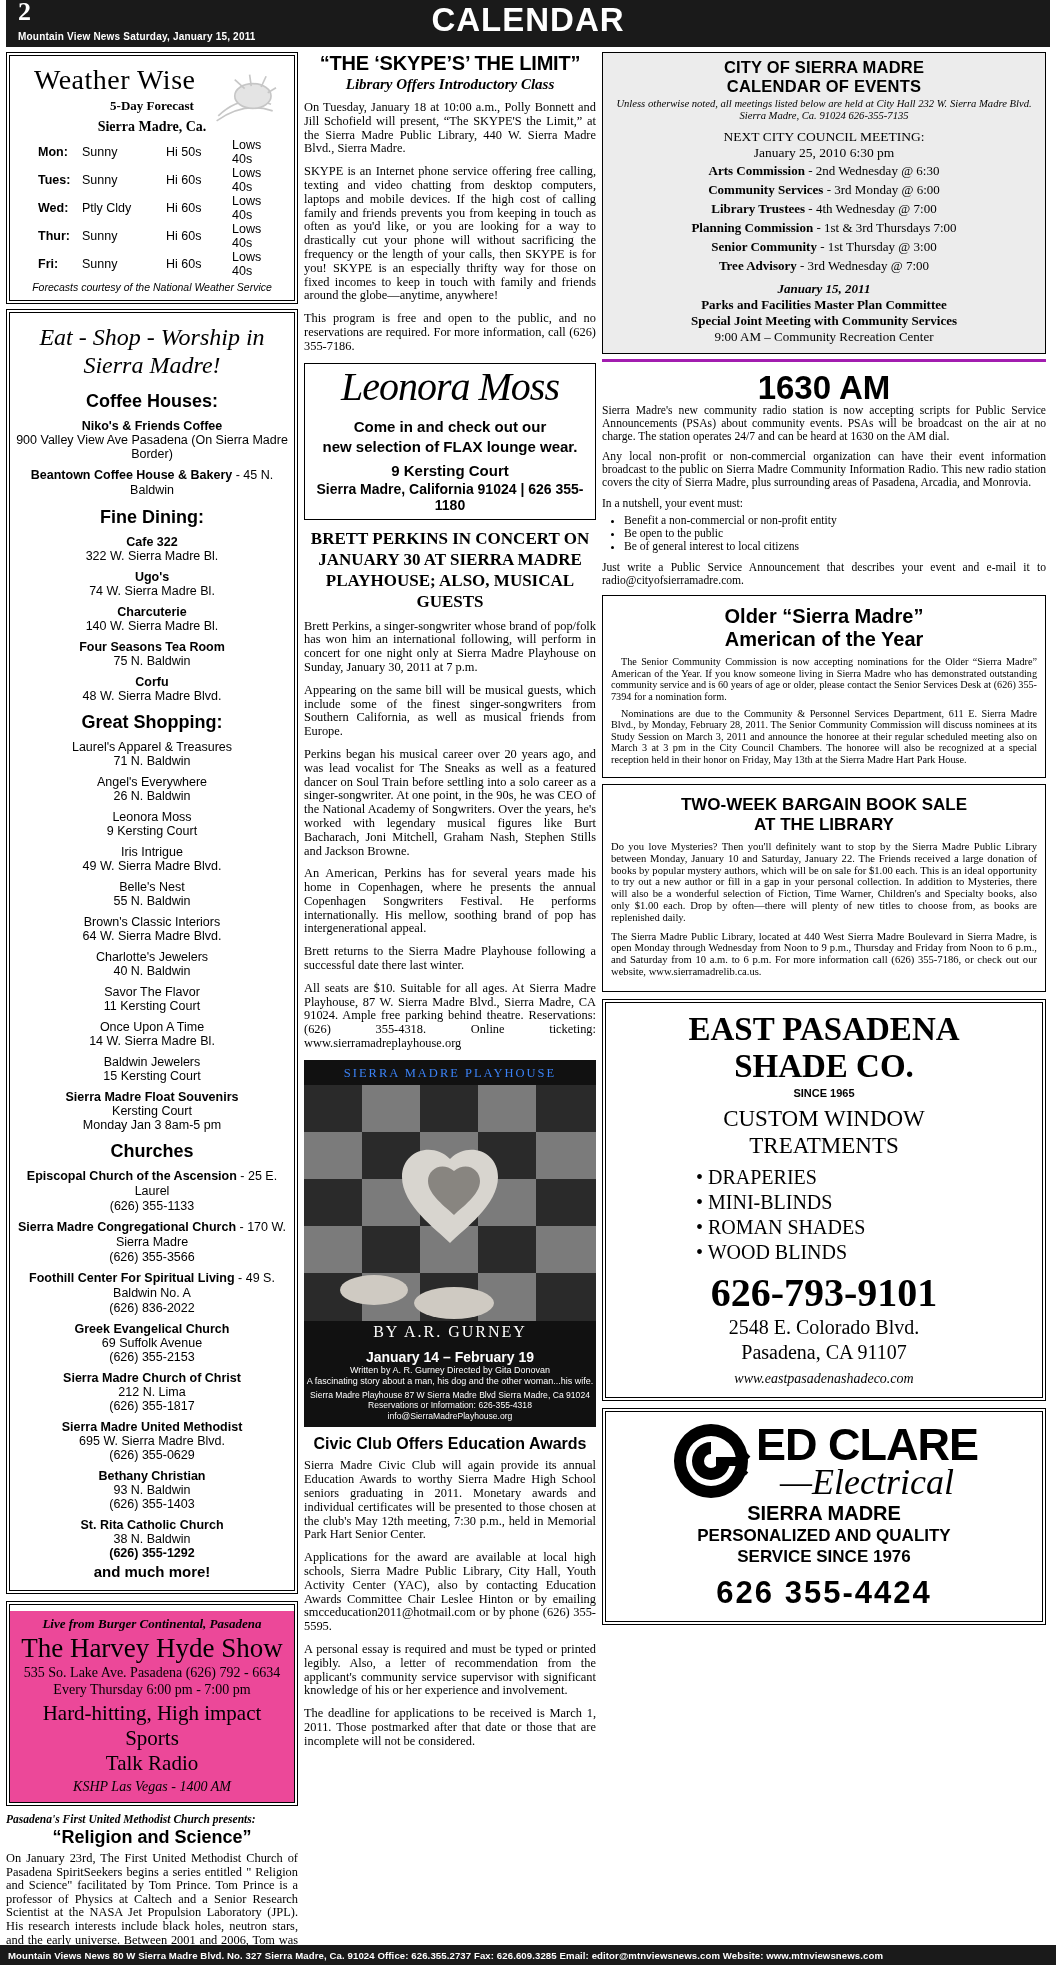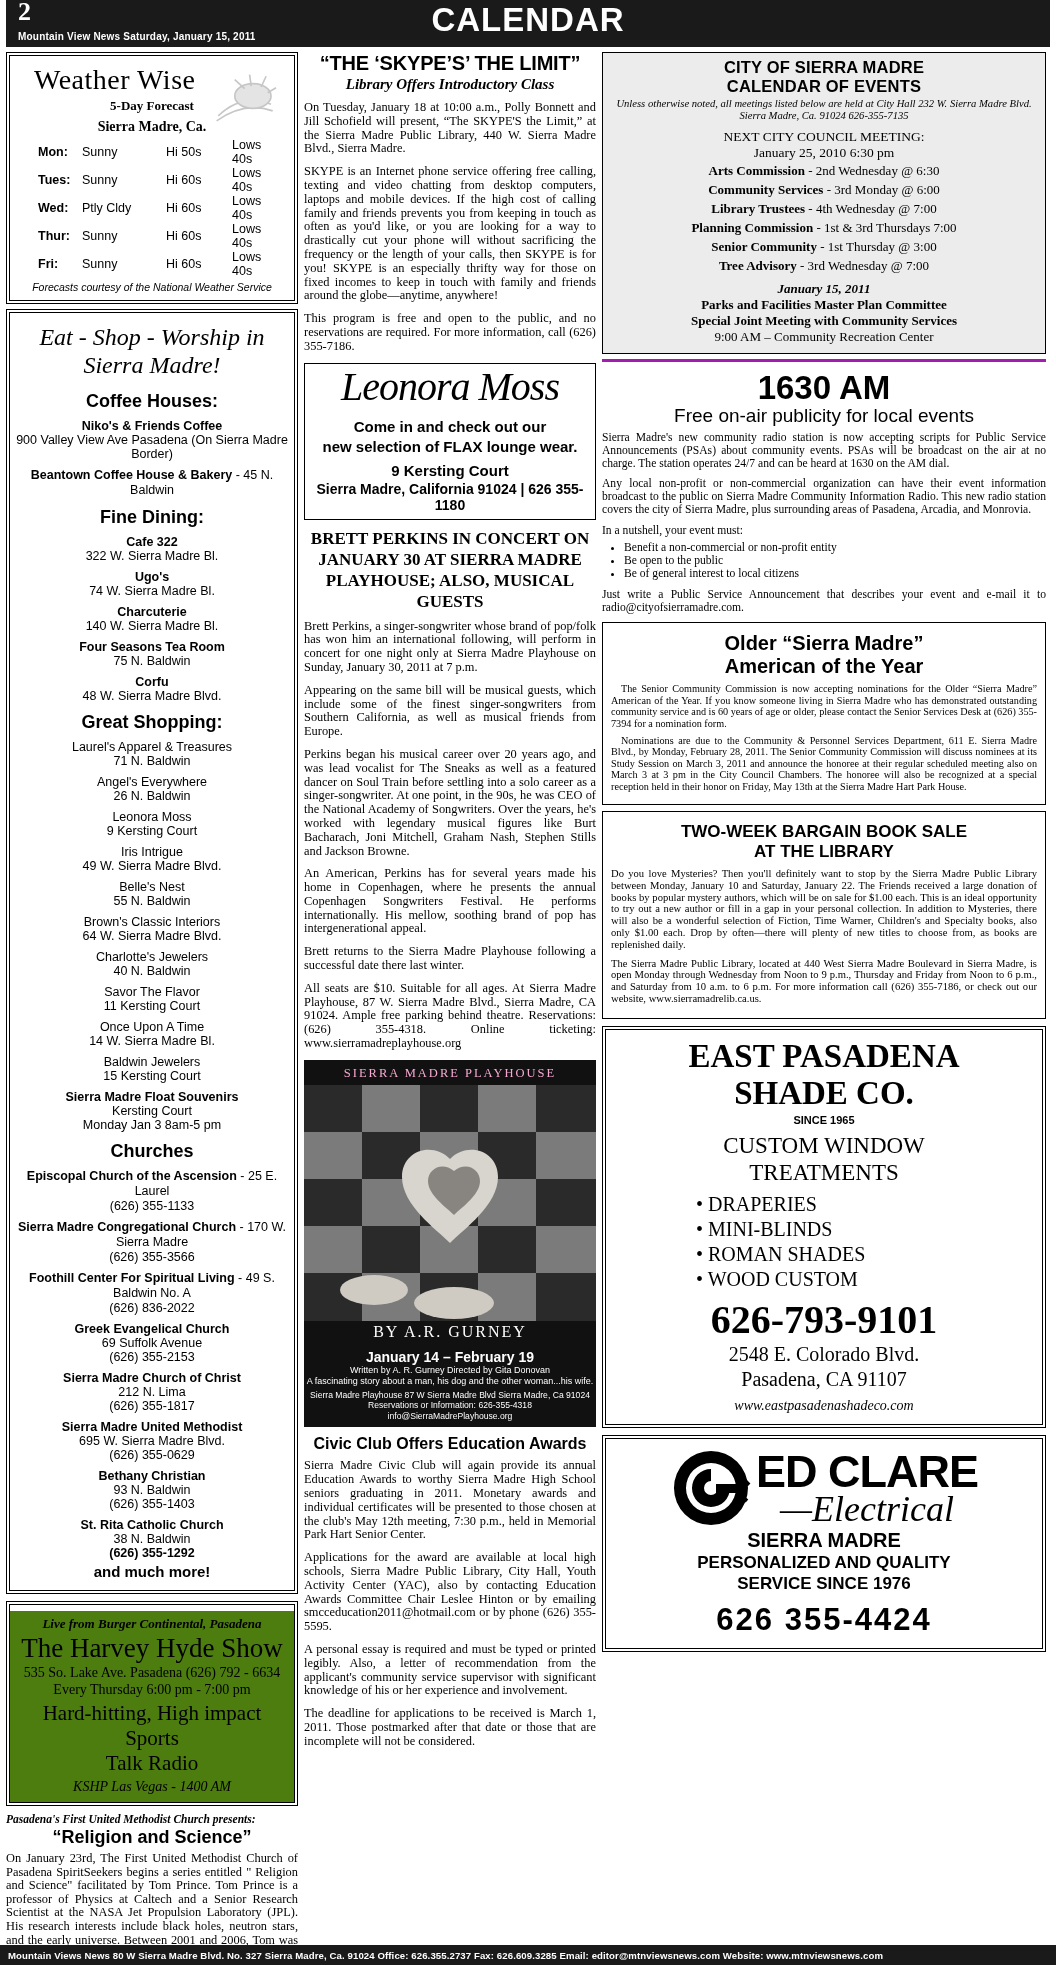--- a/index.html
+++ b/index.html
@@ -76,21 +76,21 @@
     font-size:18px; font-weight:bold;
   }
   .biz { text-align:center; font-family:"Liberation Sans", sans-serif; margin:7px 0 0; }
   .biz .n { font-weight:bold; font-size:12.5px; line-height:14px; }
   .biz .a { font-size:12.5px; line-height:14px; }
   .biz .inl { font-size:12.5px; line-height:15px; }
   .biz .inl b { font-weight:bold; }
   .andmore { text-align:center; font-family:"Liberation Sans", sans-serif; font-weight:bold; font-size:15px; margin:3px 0 6px;}
 
   
-  .hh { margin-top:6px; background:#4d7c0f; text-align:center; padding:5px 4px 7px;}
+  .hh { margin-top:6px; background:#ec4899; text-align:center; padding:5px 4px 7px;}
   .hh .l1 { font-style:italic; font-weight:bold; font-size:13px; }
   .hh .l2 { font-size:27px; line-height:31px; margin-top:1px;}
   .hh .l3 { font-size:14px; line-height:17px;}
   .hh .l4 { font-size:14px; line-height:17px;}
   .hh .l5 { font-size:21px; line-height:25px; margin-top:3px;}
   .hh .l6 { font-size:21px; line-height:25px; }
   .hh .l7 { font-style:italic; font-size:14px; margin-top:3px;}
 
   
   .rs { margin-top:7px; }
@@ -109,21 +109,21 @@
   .lm-l1 { font-family:"Liberation Sans", sans-serif; font-weight:bold; font-size:15px; margin-top:8px;}
   .lm-l2 { font-family:"Liberation Sans", sans-serif; font-weight:bold; font-size:15px; margin-top:3px;}
   .lm-l3 { font-family:"Liberation Sans", sans-serif; font-weight:bold; font-size:15px; margin-top:7px;}
   .lm-l4 { font-family:"Liberation Sans", sans-serif; font-weight:bold; font-size:14px; margin-top:2px;}
 
   
   .bp-hl { text-align:center; font-size:17px; font-weight:bold; line-height:21px; margin:6px 0 8px;}
 
   
   .ph { margin-top:6px; background:#111; color:#fff; position:relative; }
-  .ph-top { text-align:center; padding:6px 0 4px; font-family:"Liberation Serif", serif; font-size:12.5px; letter-spacing:2px; color:#f9a8d4;}
+  .ph-top { text-align:center; padding:6px 0 4px; font-family:"Liberation Serif", serif; font-size:12.5px; letter-spacing:2px; color:#3b82f6;}
   .ph-img { height:236px; background:#555; position:relative; overflow:hidden;}
   .ph-checks { position:absolute; inset:0; }
   .ph-title { text-align:center; font-style:italic; font-size:40px; line-height:40px; color:#fff; margin-top:-4px;}
   .ph-by { text-align:center; font-size:16px; letter-spacing:2px; color:#fff; margin-top:2px; padding-bottom:4px;}
   .ph-dates { text-align:center; font-family:"Liberation Sans", sans-serif; font-weight:bold; font-size:14px; margin-top:4px;}
   .ph-small { text-align:center; font-family:"Liberation Sans", sans-serif; font-size:9px; line-height:11px;}
   .ph-small2 { text-align:center; font-family:"Liberation Sans", sans-serif; font-size:8.6px; line-height:10.5px;}
 
   .ccc-hl { text-align:center; font-family:"Liberation Sans", sans-serif; font-weight:bold; font-size:16px; margin:8px 0 6px;}
 
@@ -507,21 +507,20 @@
             </div>
           <div class="d">January 15, 2011</div>
           <div class="e">Parks and Facilities Master Plan Committee</div>
           <div class="e">Special Joint Meeting with Community Services</div>
           <div class="e2">9:00 AM – Community Recreation Center</div>
         </div>
       </div>
 
       <div style="border-top:3px solid #a21caf; margin-top:5px; padding-top:4px;">
         <div class="am-big">1630 AM</div>
-        <div class="am-sub">Free on-air publicity for local events</div>
         <div class="c3body">
           <p>Sierra Madre's new community radio station is now accepting scripts for Public Service Announcements (PSAs) about community events.  PSAs will be broadcast on the air at no charge.  The station operates 24/7 and can be heard at 1630 on the AM dial.</p>
           <p>Any local non-profit or non-commercial organization can have their event information broadcast to the public on Sierra Madre Community Information Radio. This new radio station covers the city of Sierra Madre, plus surrounding areas of Pasadena, Arcadia, and Monrovia.</p>
           <p style="margin-bottom:3px;">In a nutshell, your event must:</p>
           <ul id="radio-bullets">
               <li>Benefit a non-commercial or non-profit entity</li>
               <li>Be open to the public</li>
               <li>Be of general interest to local citizens</li>
             </ul>
           <p>Just write a Public Service Announcement that describes your event and e-mail it to radio@cityofsierramadre.com.</p>
@@ -555,21 +554,21 @@
           <div class="eps">
             <div class="t1">EAST PASADENA</div>
             <div class="t2">SHADE CO.</div>
             <div class="since">SINCE 1965</div>
             <div class="t3">CUSTOM WINDOW</div>
             <div class="t3">TREATMENTS</div>
             <div class="bullets" id="eps-bullets">
                 <div>• DRAPERIES</div>
                 <div>• MINI-BLINDS</div>
                 <div>• ROMAN SHADES</div>
-                <div>• WOOD CUSTOM</div>
+                <div>• WOOD BLINDS</div>
               </div>
             <div class="phone">626-793-9101</div>
             <div class="addr">2548 E. Colorado Blvd.</div>
             <div class="addr">Pasadena, CA 91107</div>
             <div class="web">www.eastpasadenashadeco.com</div>
           </div>
         </div>
       </div>
 
       <div class="dblbox" style="margin-top:7px;">

